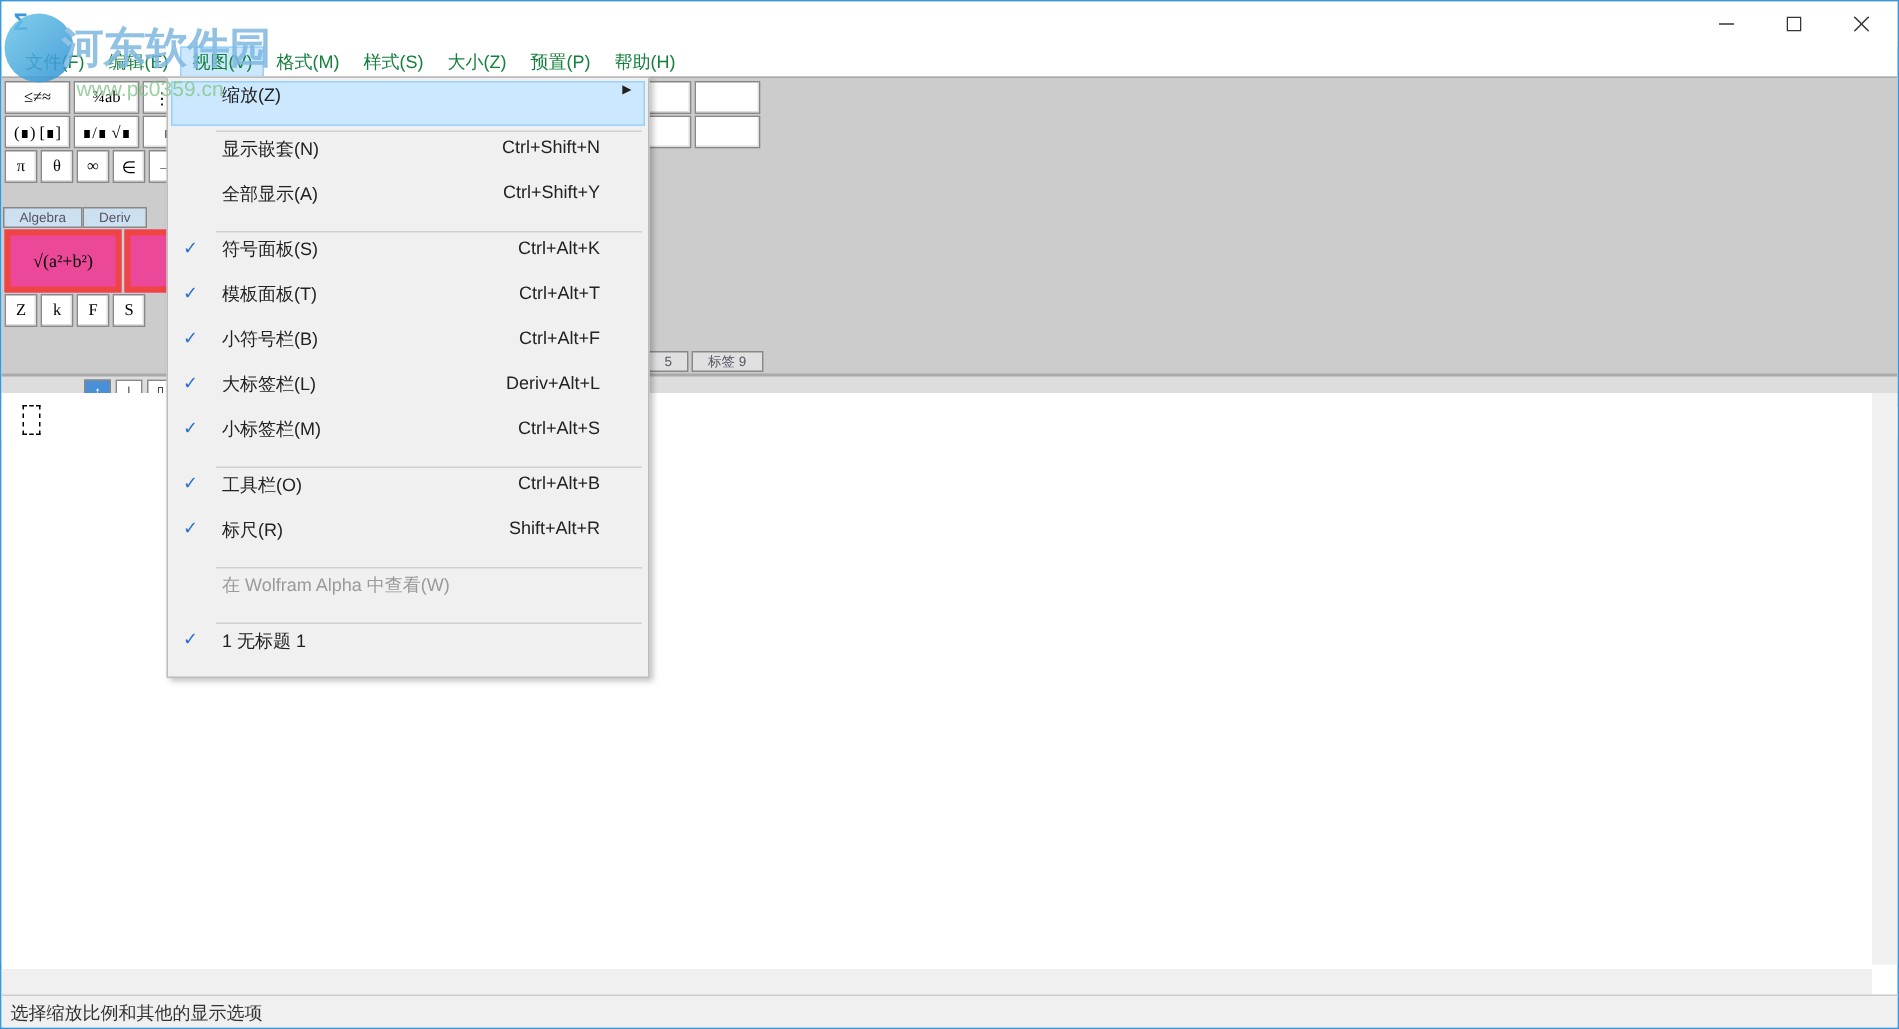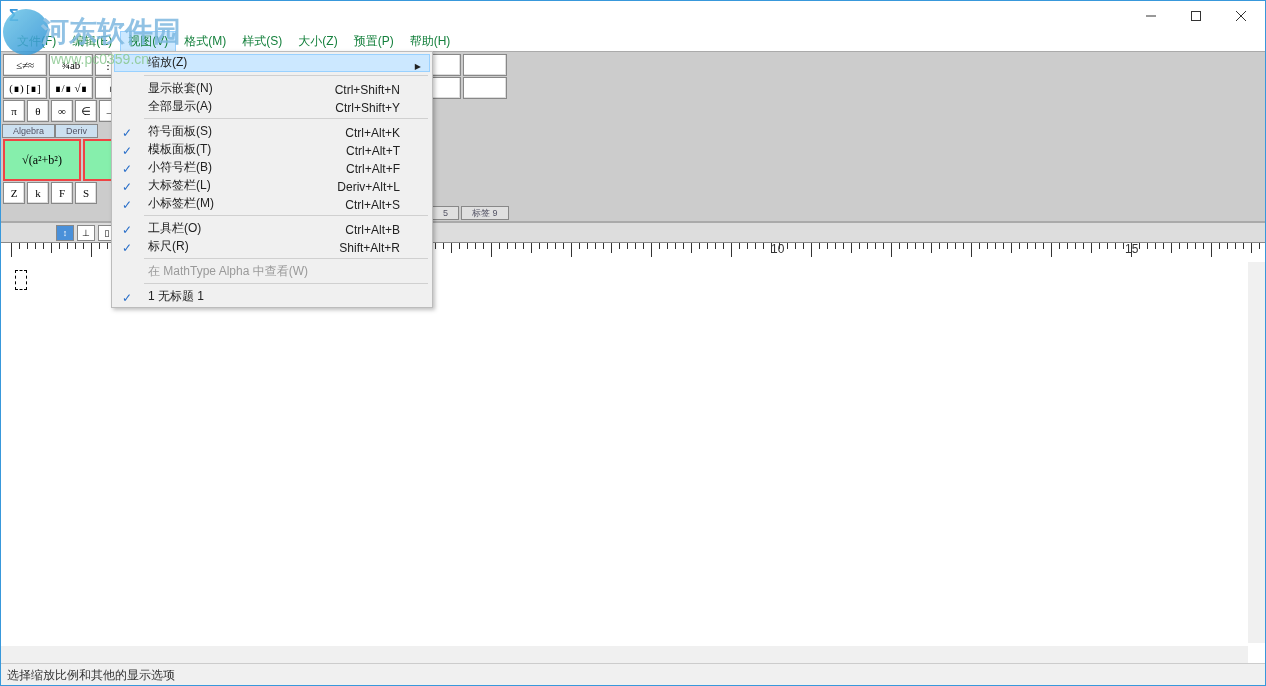--- a/index.html
+++ b/index.html
@@ -12,34 +12,34 @@
 .winbtn svg{width:10px;height:10px}
 .menubar{height:20px;display:flex;align-items:center;padding-left:8px;gap:0}
 .menubar .mi{padding:2px 8px;color:#15803d}
 .menubar .mi.open{background:#cce8ff;border:1px solid #99d1ff;padding:1px 7px}
 .toolarea{background:#ccc;padding:1px;border-top:1px solid #aaa;border-bottom:1px solid #aaa}
 .row{display:flex;gap:2px;margin:1px}
 .cell{background:#fff;border:1px solid #888;height:22px;display:flex;align-items:center;justify-content:center;font-family:serif;font-size:11px;padding:0 4px;box-shadow:inset -1px -1px 0 #ddd}
 .cell.w{width:44px}
 .cell.ws{width:22px}
 .bigrow{display:flex;gap:2px;margin:1px}
-.big{background:#86efac;border:2px solid #ef4444;height:42px;width:78px;display:flex;align-items:center;justify-content:center;font-family:serif}
-.tabrow{display:flex;gap:0;margin-top:2px}
+.big{background:#ec4899;border:4px solid #ef4444;height:42px;width:78px;display:flex;align-items:center;justify-content:center;font-family:serif}
+.tabrow{display:flex;gap:0;margin-top:16px}
 .tab{background:#cce0f0;border:1px solid #888;height:14px;font-size:9px;padding:0 10px;display:flex;align-items:center;color:#556}
 .tab.grey{background:#e0e0e0}
 .smallbar{height:20px;background:#ddd;display:flex;align-items:center;gap:3px;padding-left:55px;border-top:1px solid #aaa}
 .smbtn{width:18px;height:16px;border:1px solid #888;background:#fff;display:flex;align-items:center;justify-content:center;font-size:9px}
 .smbtn.sel{background:#4a90d9;color:#fff}
 .ruler{height:24px;background:#fff;border-top:1px solid #888;border-bottom:1px solid #888;position:relative;font-size:9px;color:#333}
 .ruler .tick{position:absolute;top:0;width:1px;background:#333}
 .ruler .lbl{position:absolute;top:-1px}
 .content{position:absolute;top:261px;bottom:42px;left:0;right:17px;background:#fff}
 .cursor{position:absolute;top:8px;left:14px;width:12px;height:20px;border:1px dashed #000}
 .menu{position:absolute;top:50px;left:110px;width:322px;background:#f0f0f0;border:1px solid #bcbcbc;box-shadow:2px 2px 4px rgba(0,0,0,0.25);padding:2px}
-.mitem{height:18px;display:flex;align-items:flex-end;padding-left:34px;padding-right:30px;position:relative;color:#222}
+.mitem{height:30px;display:flex;align-items:flex-start;padding-left:34px;padding-right:30px;position:relative;color:#222}
 .mitem.hl{background:#cce8ff;border:1px solid #99d1ff;padding-left:33px;padding-right:29px}
 .mitem .sc{position:absolute;right:30px}
 .mitem .arrow{position:absolute;right:8px}
 .mitem .chk{position:absolute;left:8px;color:#2a6fc9}
 .mitem.dis{color:#9a9a9a}
 .msep{height:1px;background:#d0d0d0;margin:3px 2px 3px 30px}
 .status{position:absolute;bottom:0;left:0;right:0;height:22px;background:#f0f0f0;border-top:1px solid #ccc;padding:3px 6px;color:#333}
 .scroll-v{position:absolute;right:0;top:261px;bottom:42px;width:17px;background:#f0f0f0}
 .scroll-h{position:absolute;bottom:22px;left:0;right:17px;height:17px;background:#f0f0f0}
 .watermark{position:absolute;top:8px;left:2px;pointer-events:none;opacity:0.85}
@@ -365,21 +365,21 @@
       <span>工具栏(O)</span>
       <span class="sc">Ctrl+Alt+B</span>
     </div>
     <div class="mitem">
       <span class="chk">✓</span>
       <span>标尺(R)</span>
       <span class="sc">Shift+Alt+R</span>
     </div>
     <div class="msep"></div>
     <div class="mitem dis">
-      <span>在 MathType Alpha 中查看(W)</span>
+      <span>在 Wolfram Alpha 中查看(W)</span>
     </div>
     <div class="msep"></div>
     <div class="mitem">
       <span class="chk">✓</span>
       <span>1 无标题 1</span>
     </div>
   </div>
 
 <div class="watermark">
   <span class="logo"></span><span class="txt">河东软件园</span>

